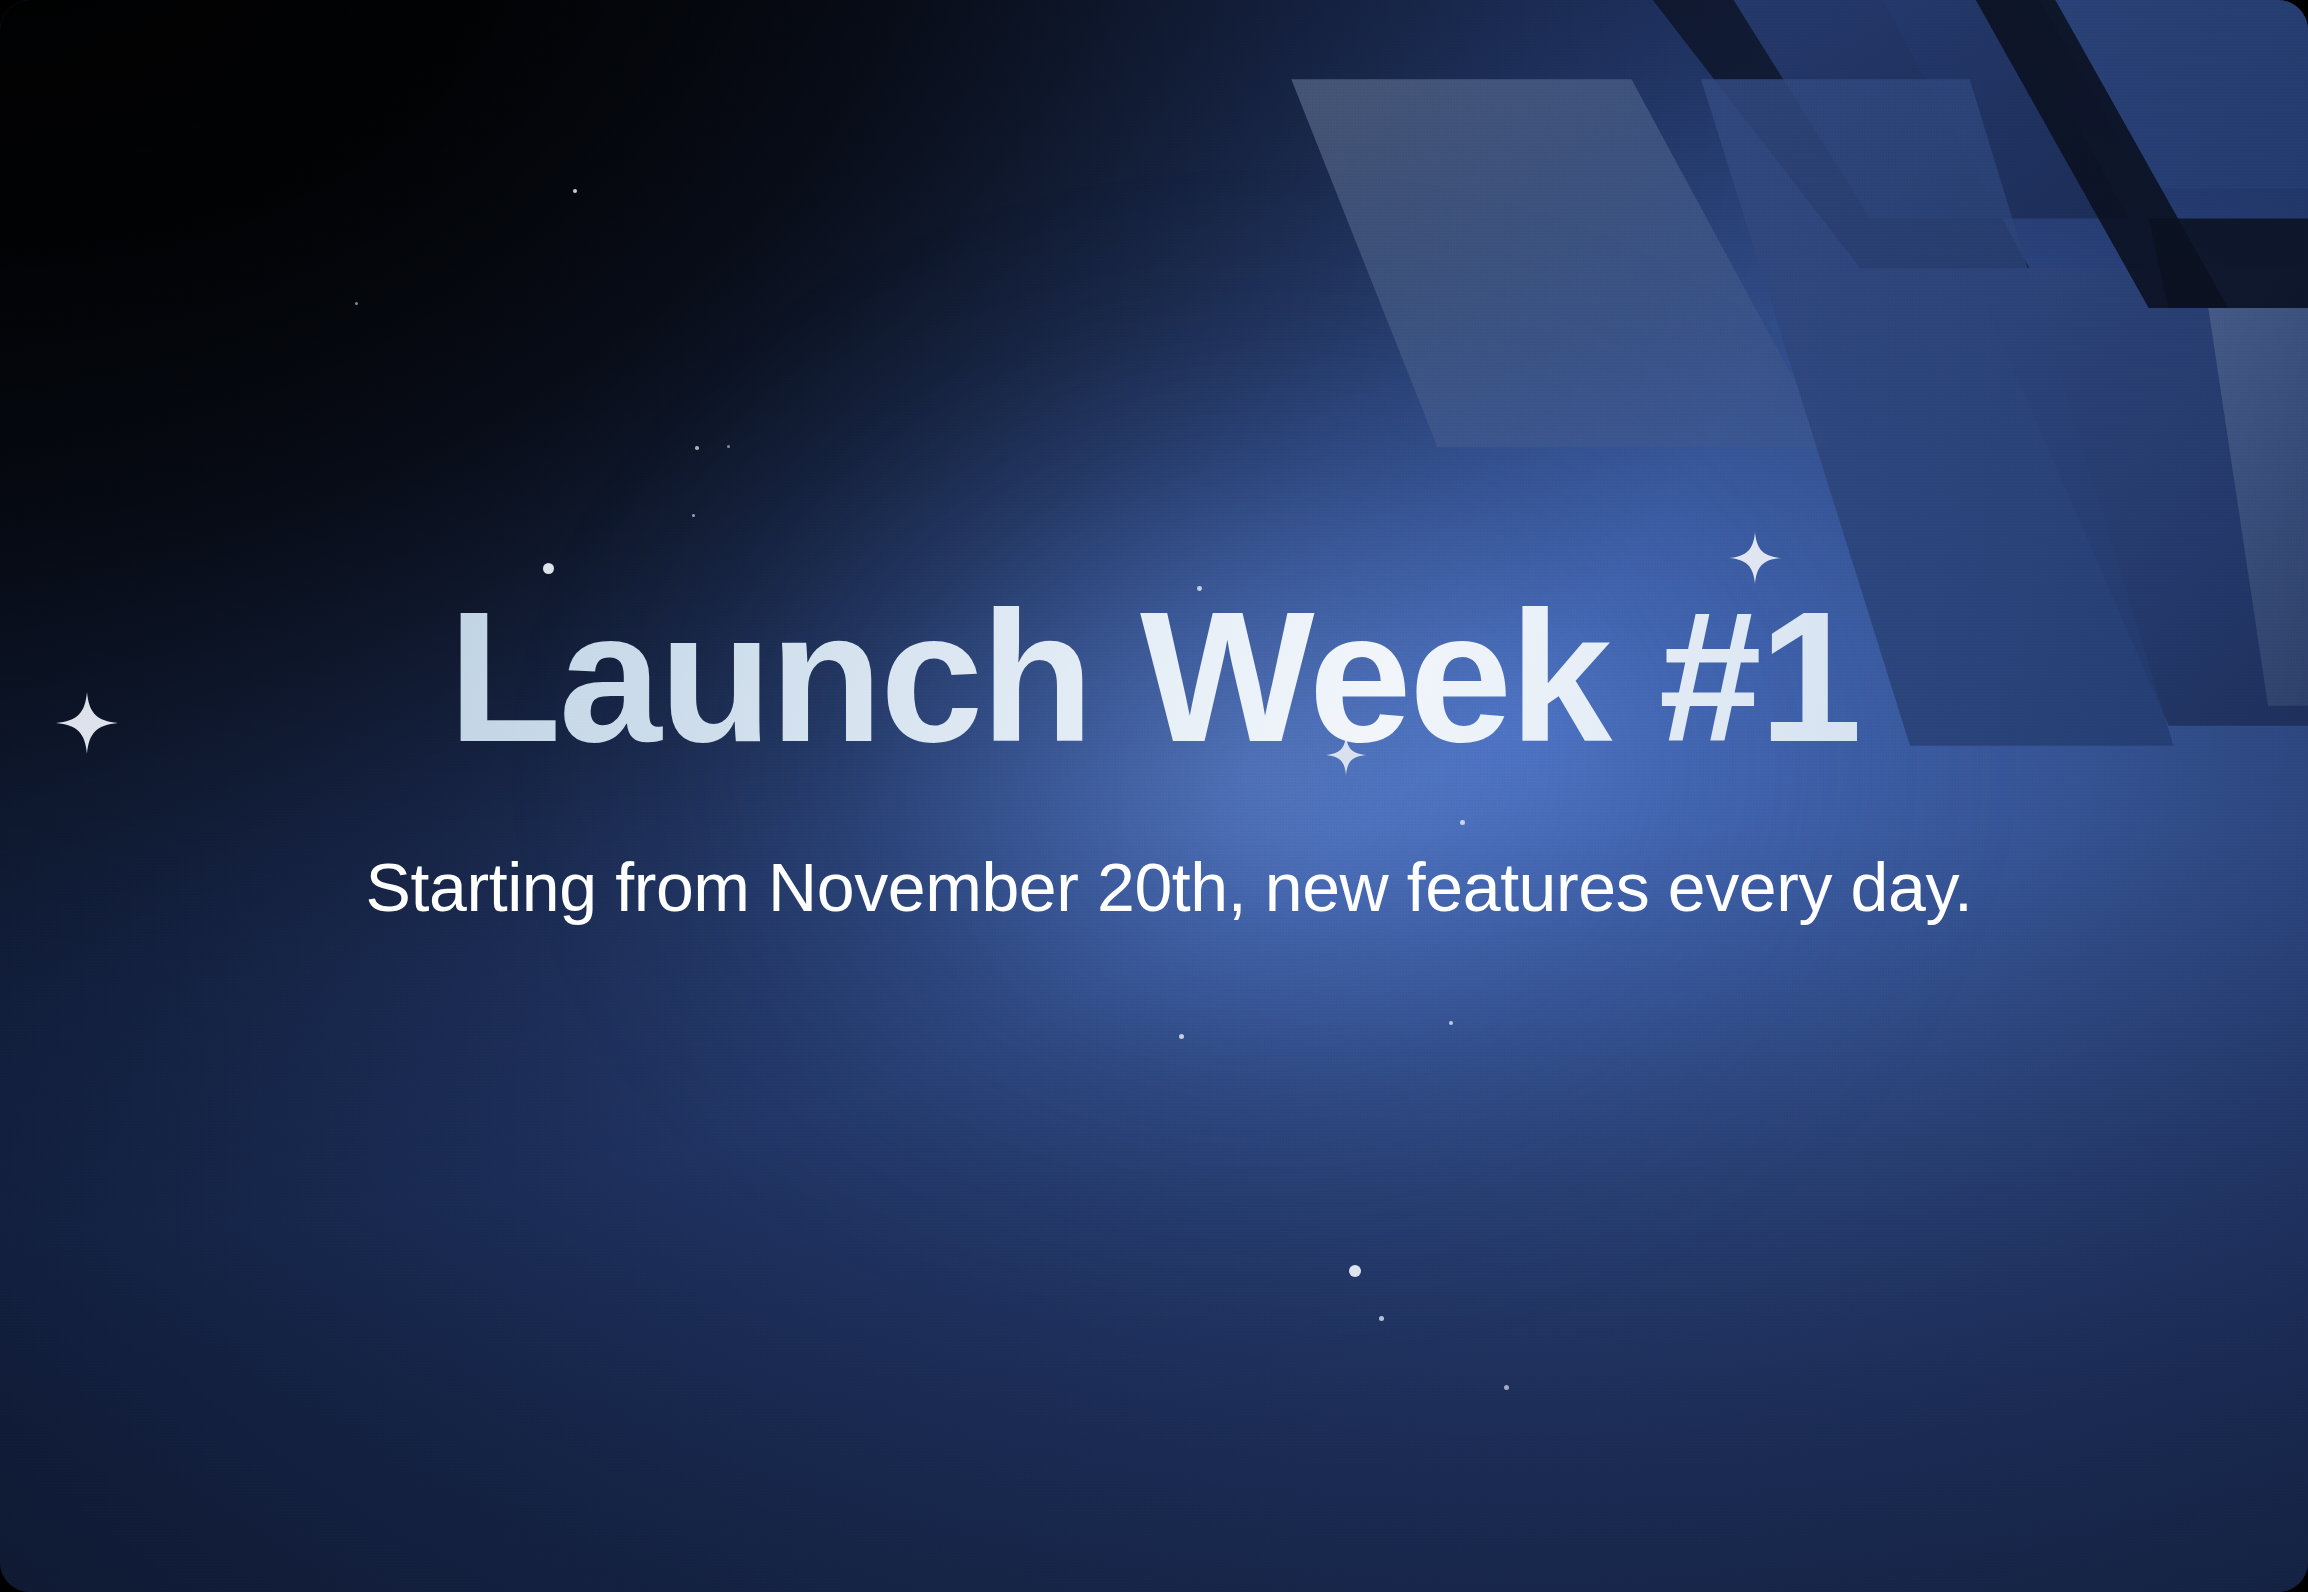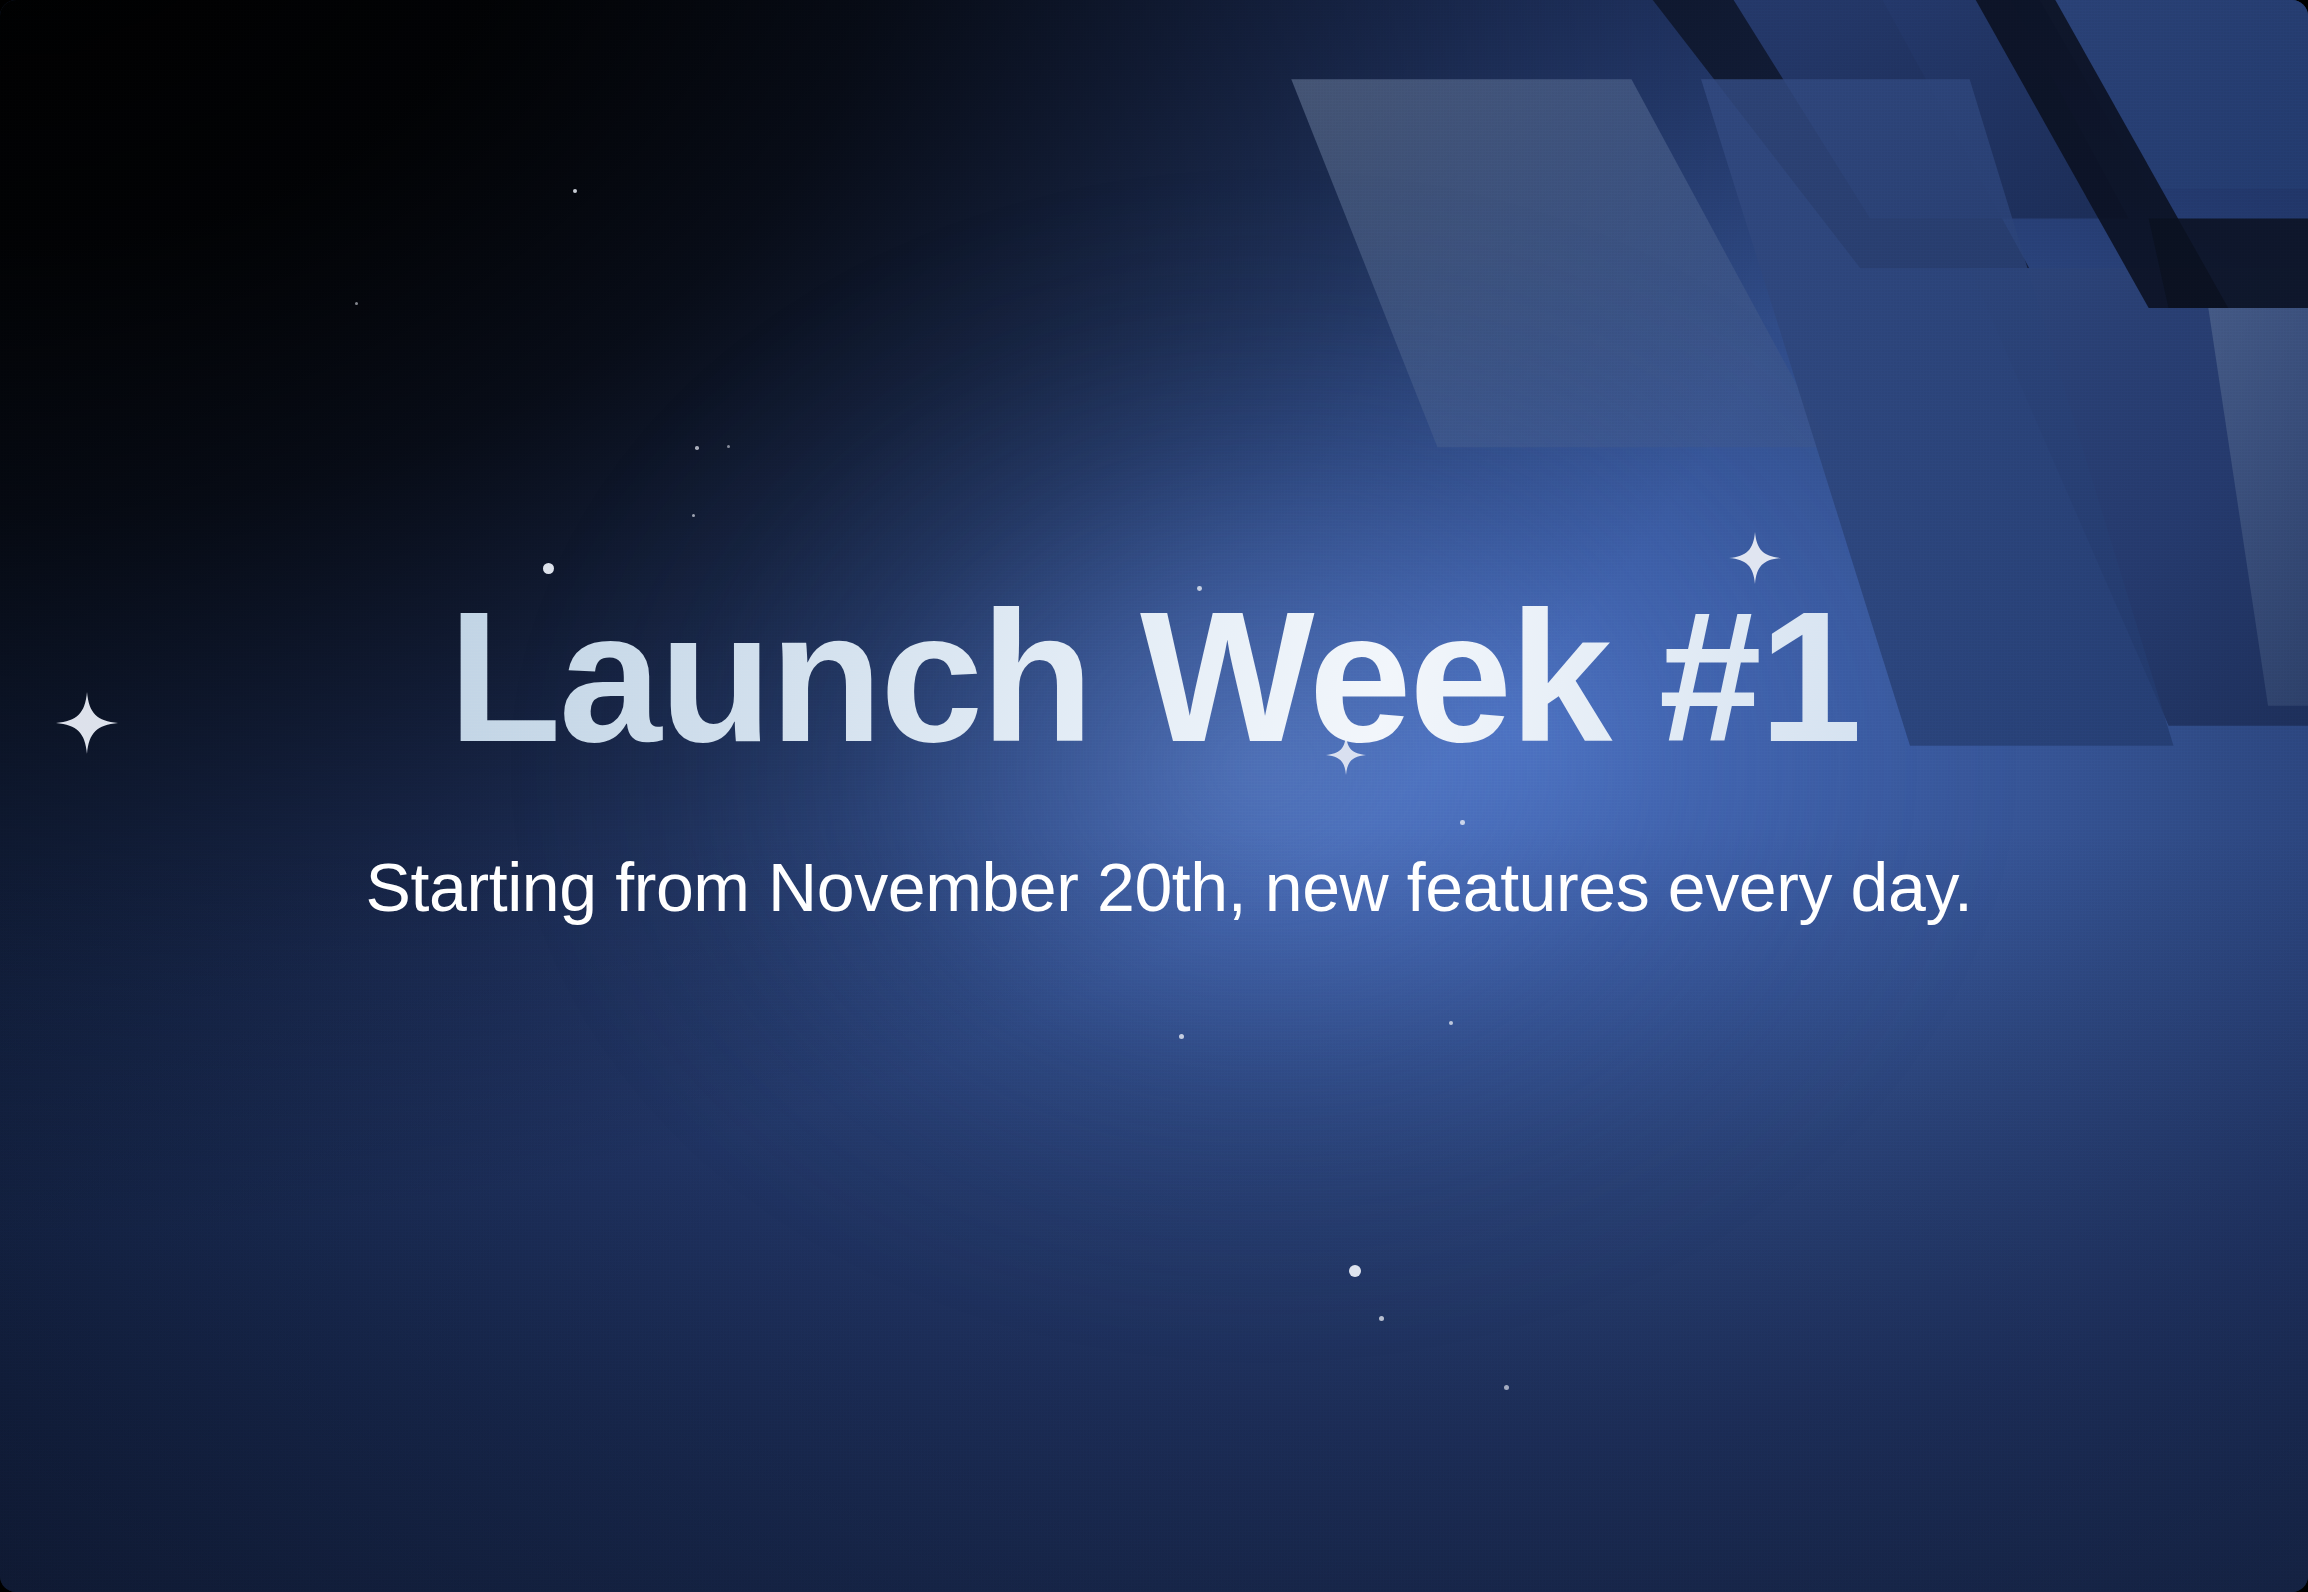--- a/index.html
+++ b/index.html
@@ -12,21 +12,21 @@
     height: 1592px;
     overflow: hidden;
     font-family: "Liberation Sans", sans-serif;
   }
 
   #hero {
     position: relative;
     width: 2308px;
     height: 1592px;
     overflow: hidden;
-    border-radius: 16px;
+    border-radius: 30px;
     background: #05070c;
     isolation: isolate;
   }
 
   
   .bg-base {
     position: absolute;
     inset: 0;
     background:
       radial-gradient(125% 118% at 66% 46%,

